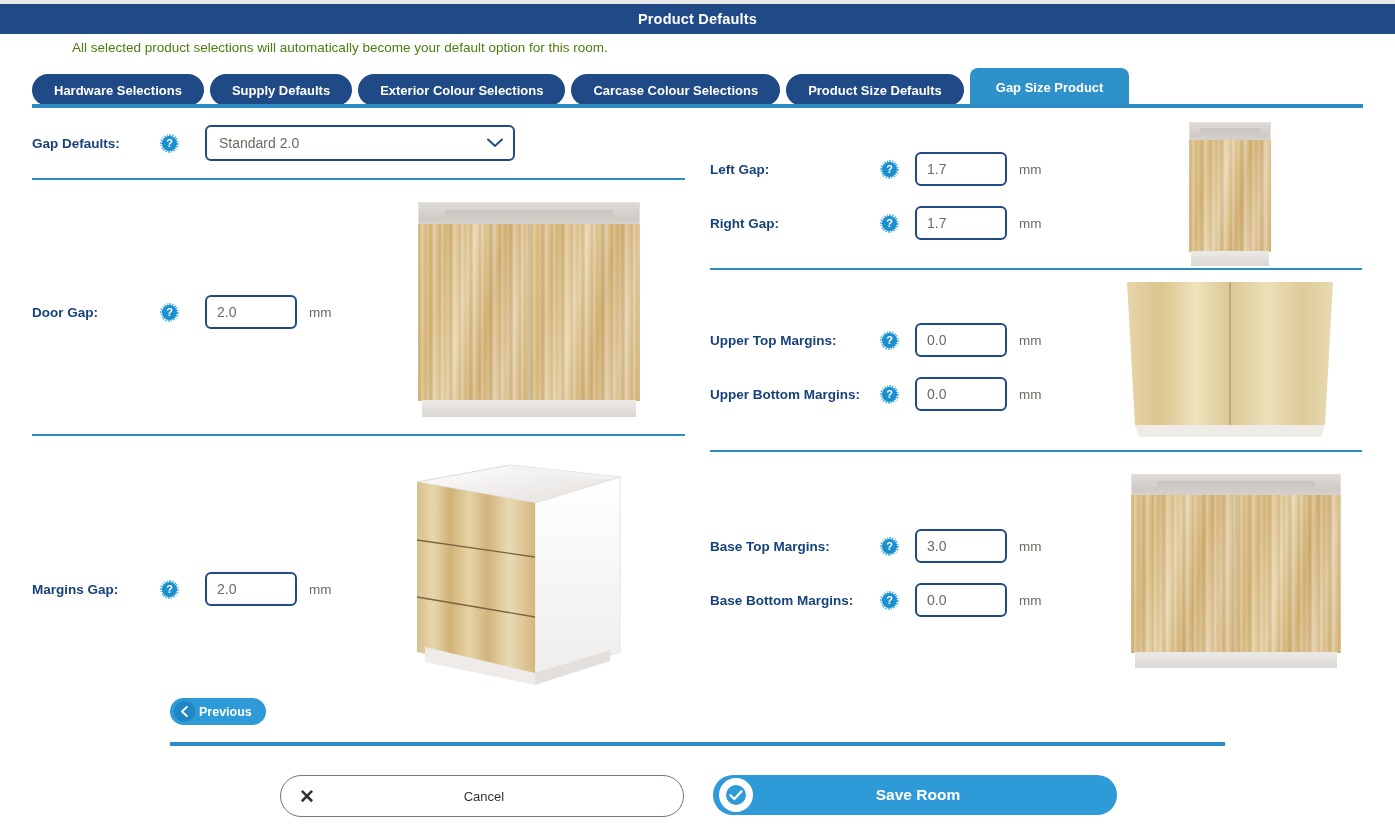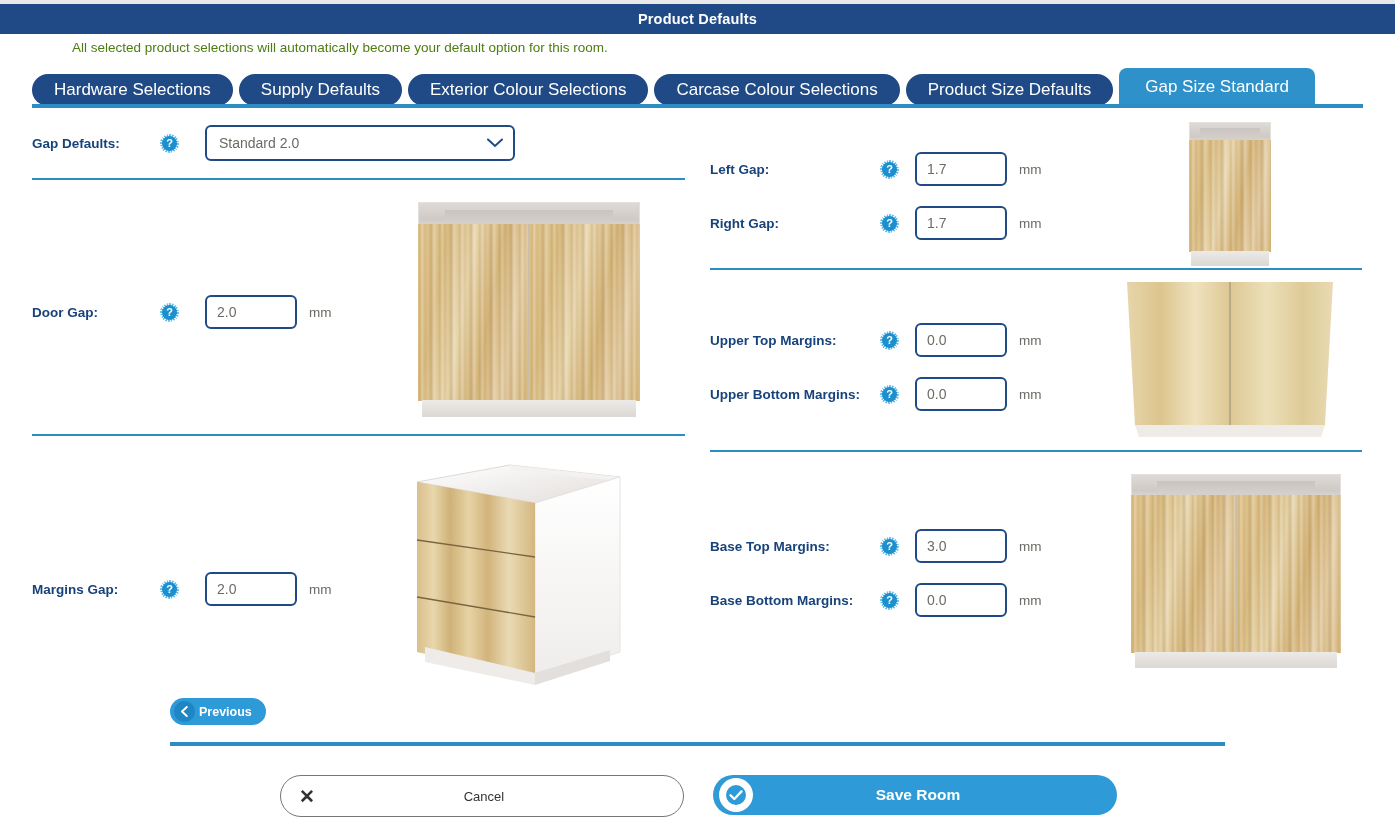--- a/index.html
+++ b/index.html
@@ -28,21 +28,21 @@
   }
 
   
   .tabs {
     position:absolute; top:68px; left:32px;
     display:flex; align-items:flex-end; gap:6px;
   }
   .tab {
     height:32px; border-radius:16px;
     background:#1f4a85; color:#fff;
-    font-size:17px; font-weight:normal;
+    font-size:13px; font-weight:bold;
     display:flex; align-items:center; justify-content:center;
     padding:0 22px; white-space:nowrap; cursor:pointer;
     border:none;
   }
   .tab.active {
     background:#2e91c9;
     border-radius:8px 8px 0 0;
     height:38px;
     padding:0 26px;
   }
@@ -187,21 +187,21 @@
   </div>
 
   <div class="subtitle">All selected product selections will automatically become your default option for this room.</div>
 
   <div class="tabs">
     <button class="tab">Hardware Selections</button>
     <button class="tab">Supply Defaults</button>
     <button class="tab">Exterior Colour Selections</button>
     <button class="tab">Carcase Colour Selections</button>
     <button class="tab">Product Size Defaults</button>
-    <button class="tab active">Gap Size Standard</button>
+    <button class="tab active">Gap Size Product</button>
   </div>
   <div class="tab-underline"></div>
 
   <div class="col-left">
 
     <div class="field-row" style="left:32px; top:13px;">
       <span class="field-label" style="width:128px;">Gap Defaults:</span>
       <span class="help-icon">
         <span class="ring"></span>
           <span class="disc">?</span>

